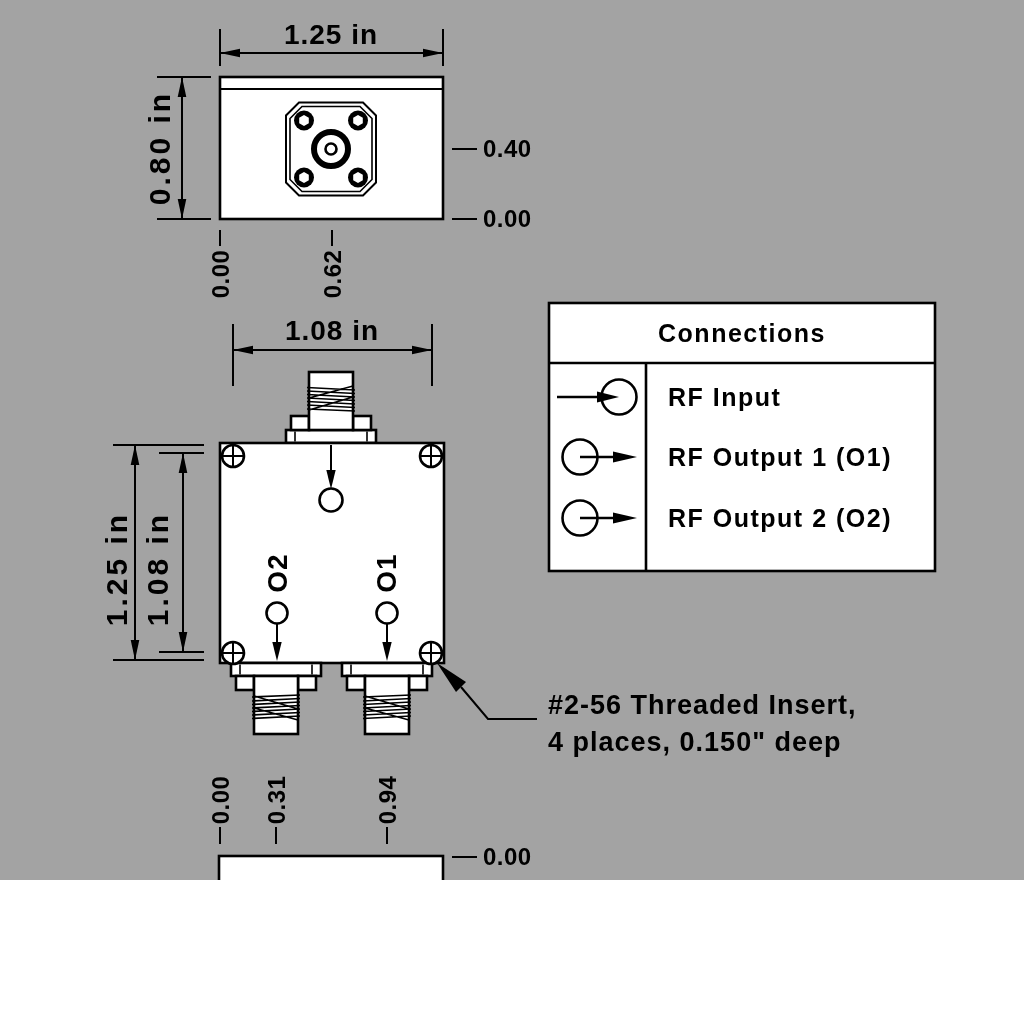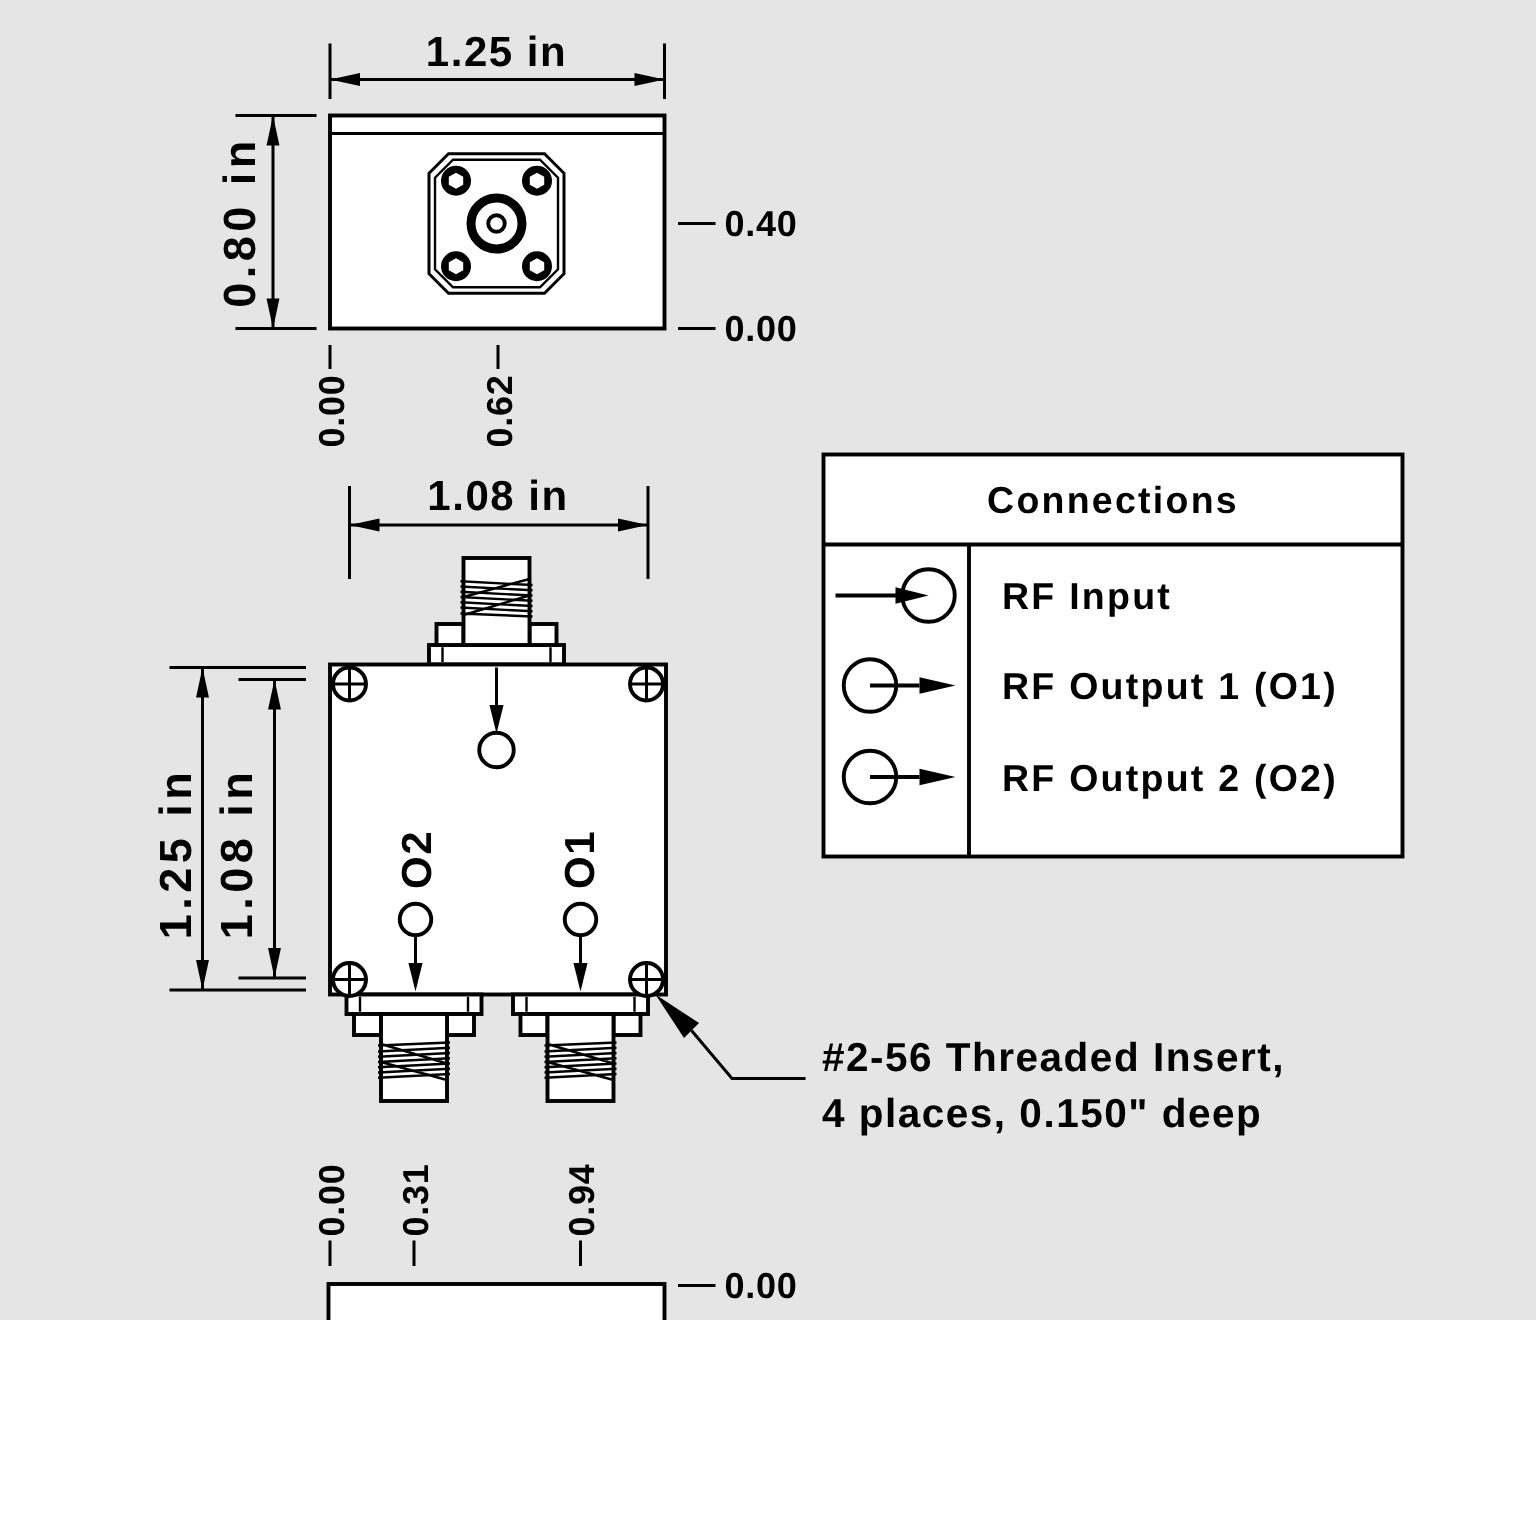--- a/index.html
+++ b/index.html
@@ -1,16 +1,16 @@
 <!DOCTYPE html>
 <html><head>
 <meta charset="utf-8">
 <style>
   html,body{margin:0;padding:0;background:#ffffff;}
-  .canvas{position:relative;width:1024px;height:880px;background:#e5e5e5;overflow:hidden;}
+  .canvas{position:relative;width:1024px;height:880px;background:#a3a3a3;overflow:hidden;}
   svg{display:block;}
   
   .o  {stroke:#000;fill:none;stroke-width:2.6;}           
   .ow {stroke:#000;fill:#fff;stroke-width:2.6;}           
   .d  {stroke:#000;fill:none;stroke-width:2;}             
   .tn {stroke:#000;fill:none;stroke-width:1.6;}           
   .f  {fill:#000;stroke:none;}                            
   .wh {fill:#fff;stroke:none;}                            
   .ring{stroke:#000;fill:none;stroke-width:6;}
   .pin {stroke:#000;fill:#fff;stroke-width:2.6;}

